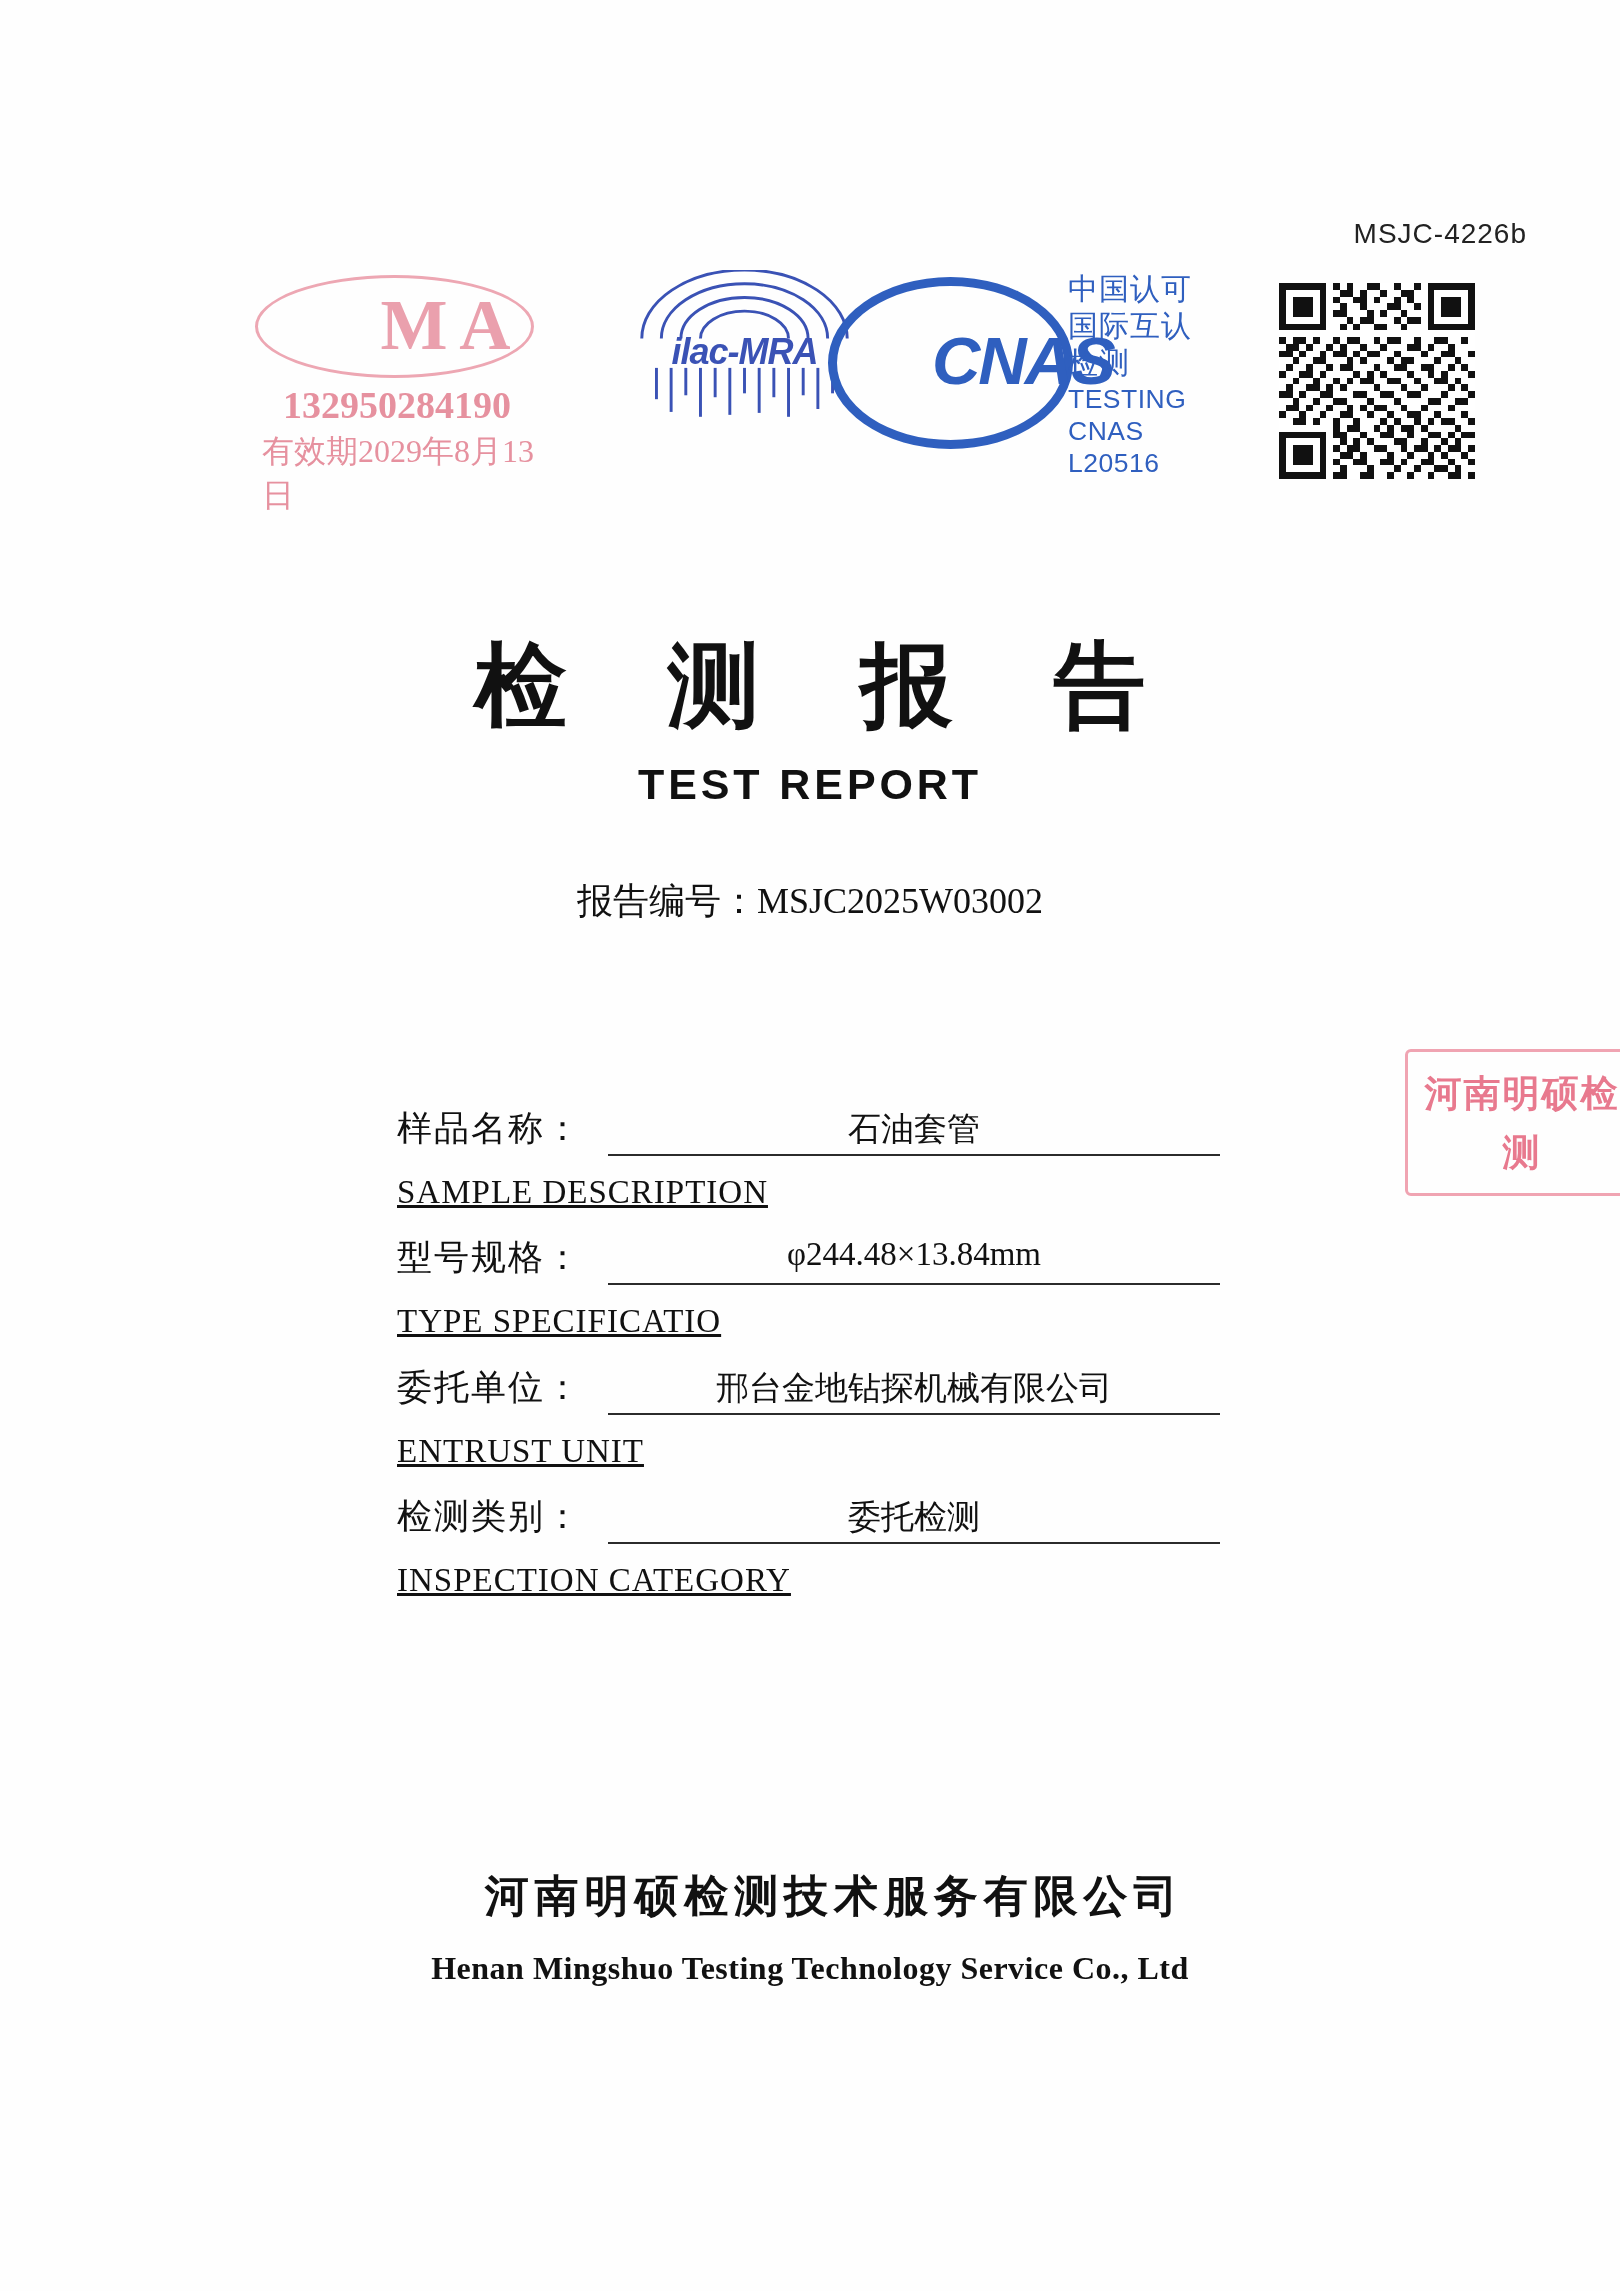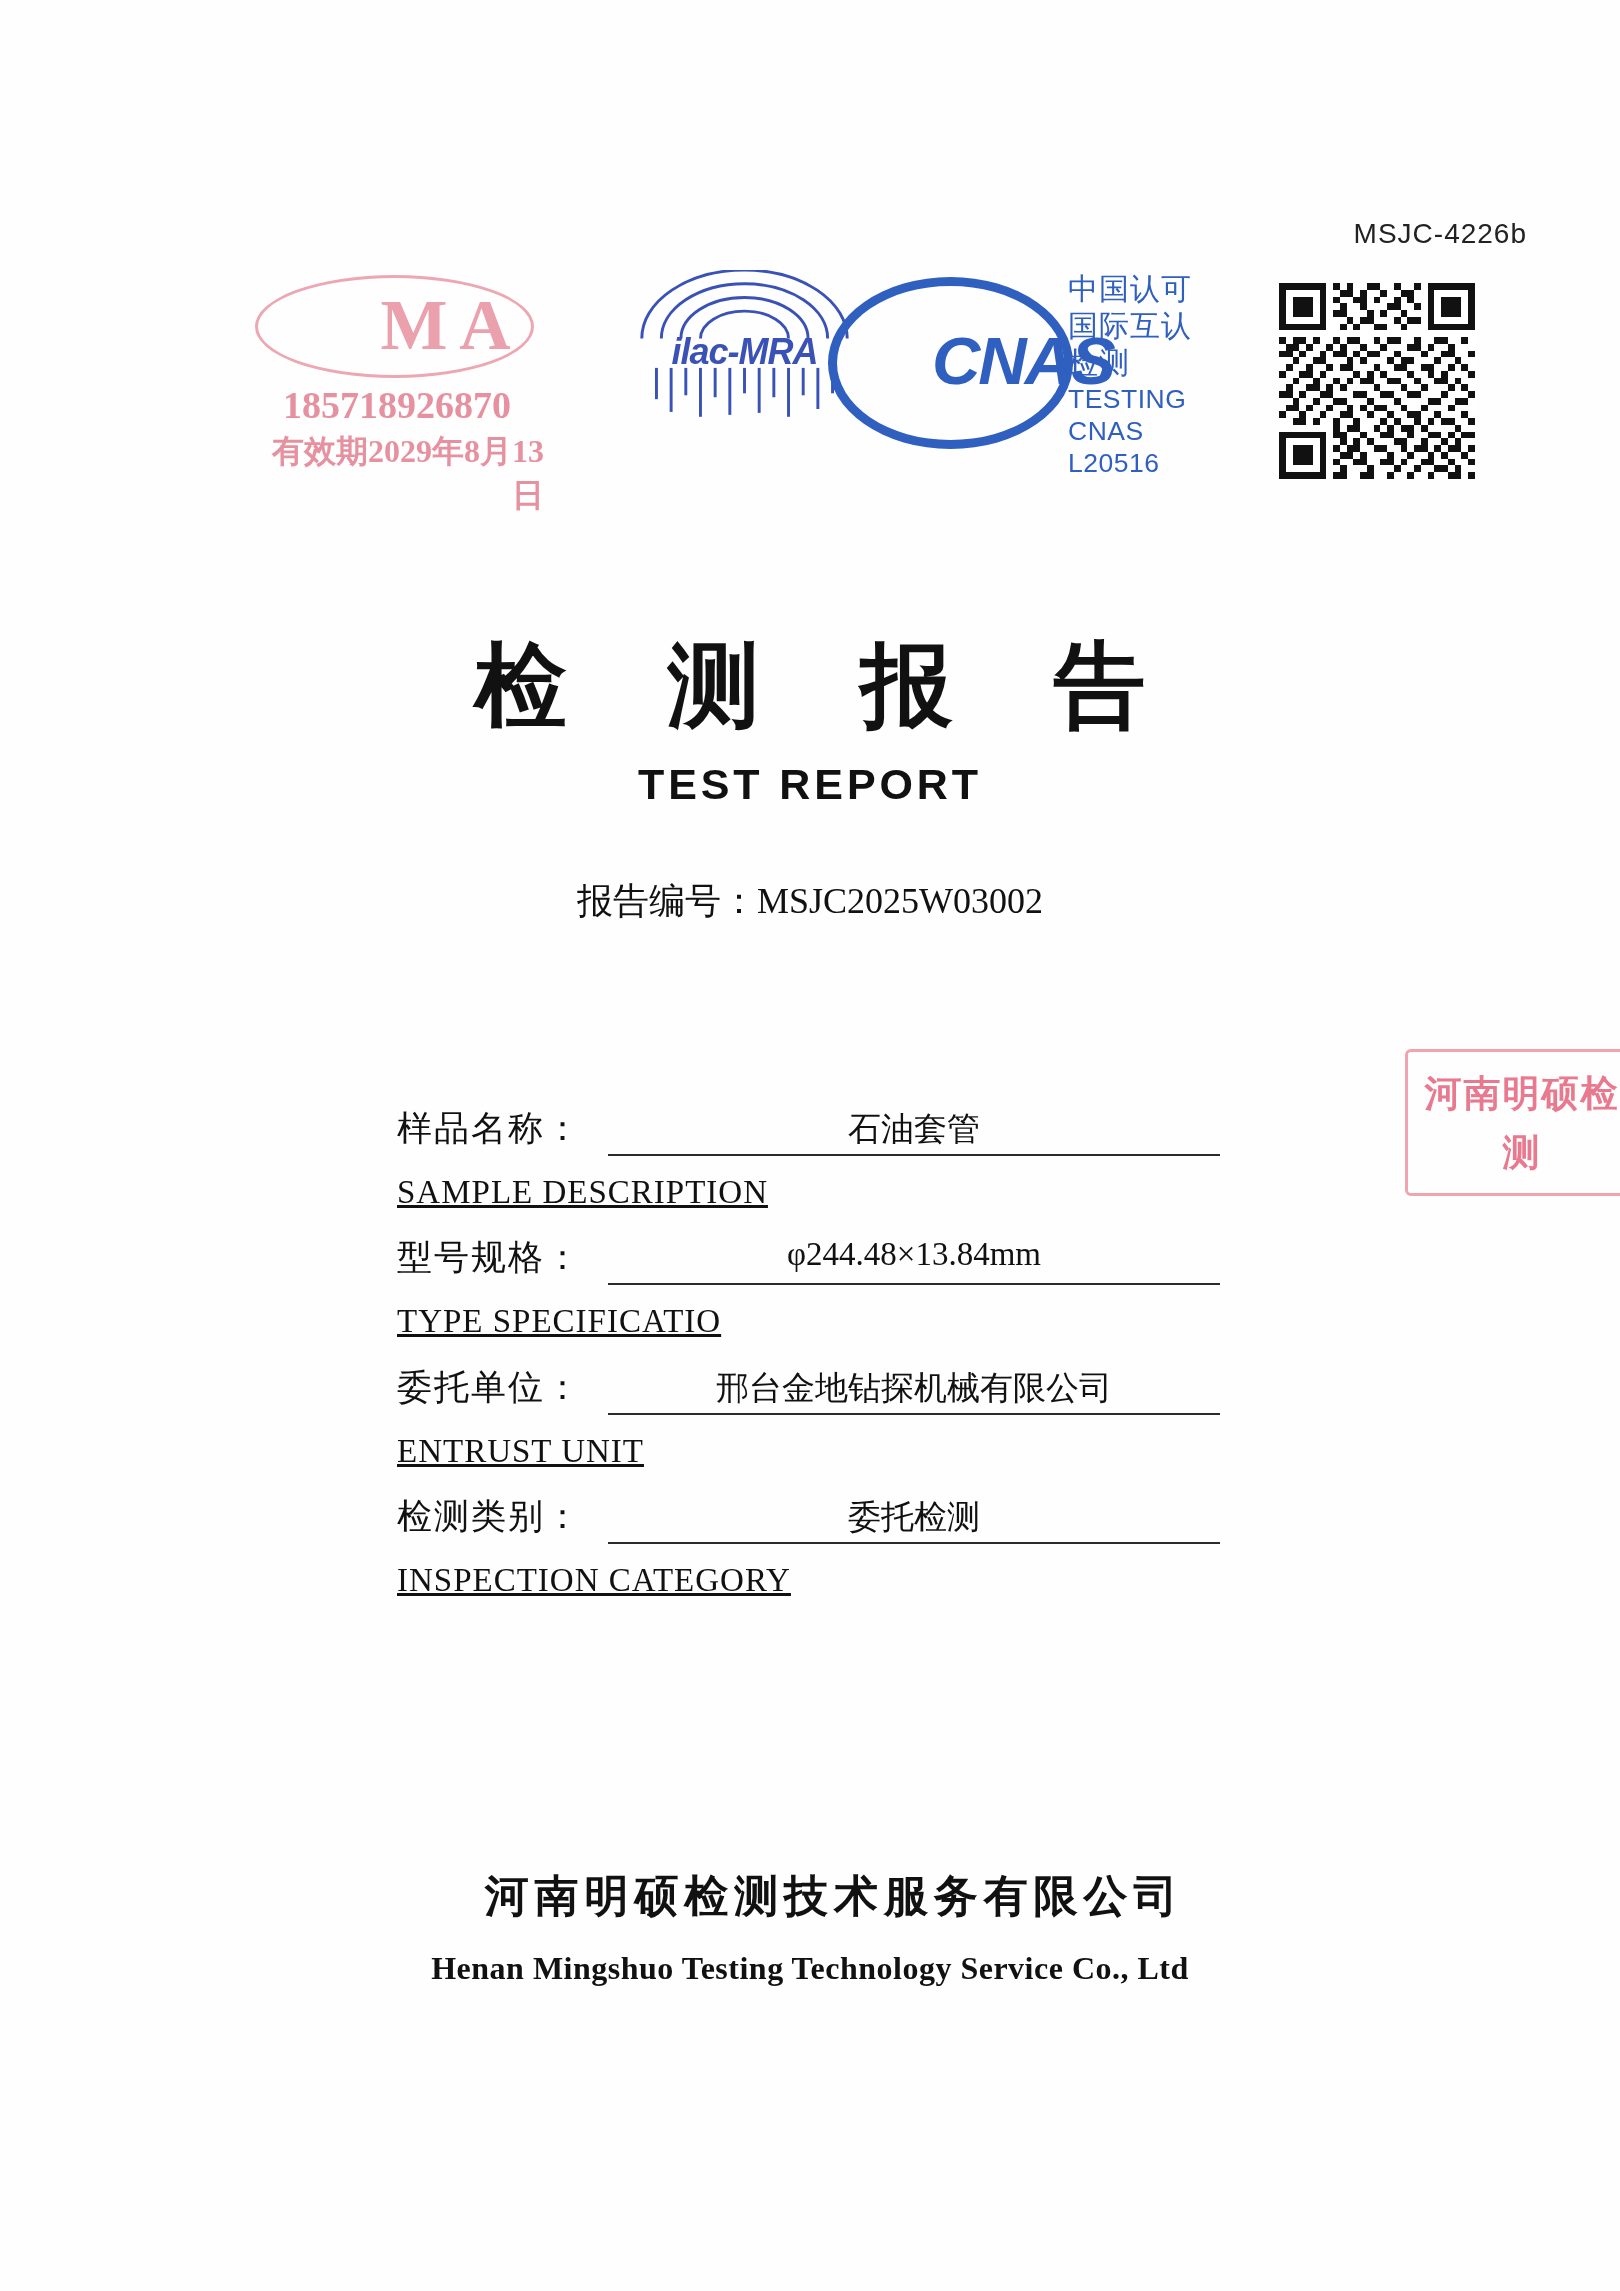--- a/index.html
+++ b/index.html
@@ -81,26 +81,26 @@
     width: 294px;
     text-align: center;
     font-family: "Liberation Serif", serif;
     font-weight: bold;
     font-size: 38px;
     color: #e6919f;
     letter-spacing: 0px;
   }
   .ma-valid {
     position: absolute;
-    left: 0px;
+    left: 12px;
     top: 155px;
     width: 294px;
-    text-align: right;
-    font-family: "Liberation Serif", serif;
-    font-weight: bold;
+    text-align: left;
+    font-family: "Liberation Serif", serif;
+    font-weight: normal;
     font-size: 32px;
     color: #e6919f;
   }
 
   
   .ilac {
     position: absolute;
     left: 382px;
     top: 4.9px;
     width: 225px;
@@ -321,21 +321,21 @@
 
 <div class="page">
 
   <div class="doc-code">MSJC-4226b</div>
 
   <div class="logo-row">
 
     <div class="ma-stamp">
       <div class="ma-ellipse"></div>
       <div class="ma-letters">MA</div>
-      <div class="ma-num">185718926870</div>
+      <div class="ma-num">132950284190</div>
       <div class="ma-valid">有效期2029年8月13日</div>
     </div>
 
     <div class="ilac">
       <svg width="225" height="186" viewBox="0 0 230 190">
         <g fill="none" stroke="#3a52b5" stroke-width="3">
           <path d="M10 70 A105 70 0 0 1 220 70"></path>
           <path d="M30 70 A85 56 0 0 1 200 70"></path>
           <path d="M50 70 A65 42 0 0 1 180 70"></path>
           <path d="M70 70 A45 28 0 0 1 160 70"></path>

